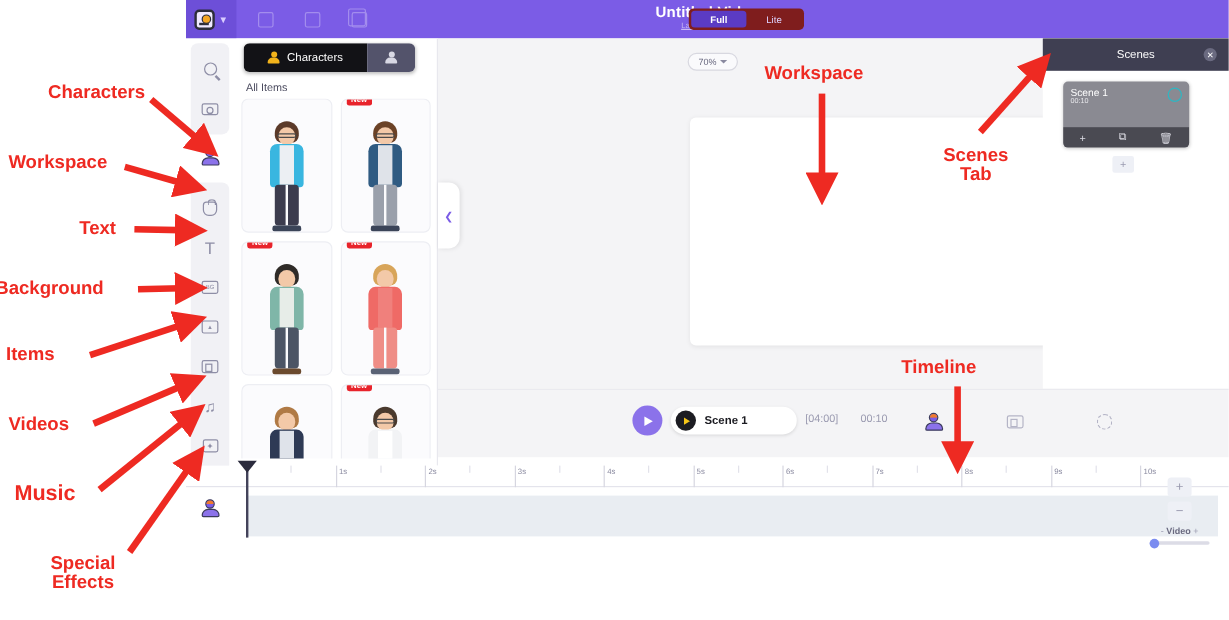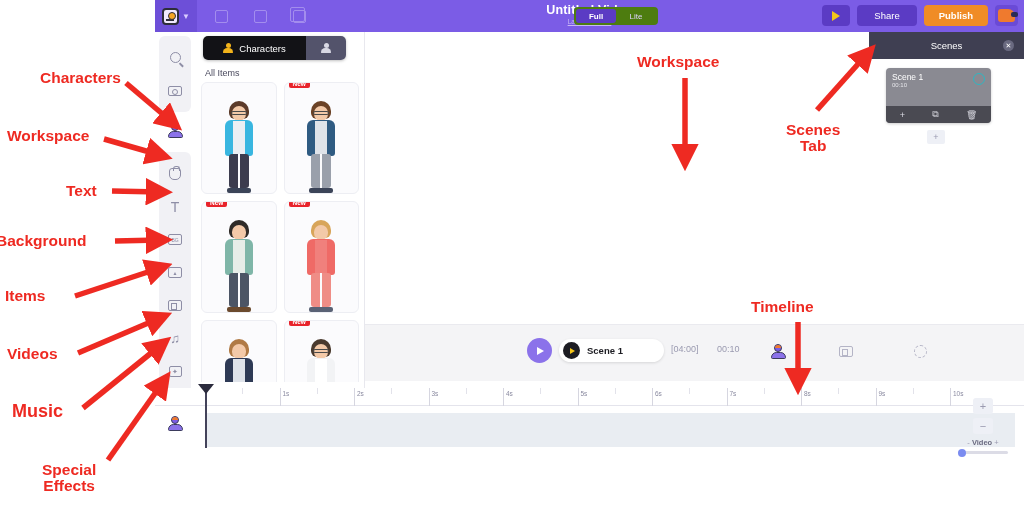--- a/index.html
+++ b/index.html
@@ -40,22 +40,22 @@
   .logo-chev { color:#d9ccff; font-size:8px; }
   .hdr-tools { display:flex; align-items:center; gap:26px; padding-left:18px; opacity:.30; }
   .hdr-tool { width:13px; height:13px; border:1.6px solid #fff; border-radius:2px; }
   .hdr-tool.copy { position:relative; }
   .hdr-tool.copy:after{ content:""; position:absolute; left:-4px; top:-4px; width:13px;height:13px;
      border:1.6px solid #fff; border-radius:2px; }
   .title-wrap { position:absolute; left:0; right:0; top:3px; text-align:center; pointer-events:none; }
   .vid-title { color:#ffffff; font-size:12.5px; font-weight:bold; letter-spacing:.2px; }
   .vid-sub { color:#c9b8f5; font-size:6.5px; text-decoration:underline; margin-top:1px; }
   .mode-toggle {
-    position:absolute; left:419px; top:7px; width:84px; height:18px;
-    background:#4d7c0f; border-radius:4px; display:flex; padding:2px;
+    position:absolute; left:419px; top:7px; width:96px; height:18px;
+    background:#7f1d1d; border-radius:4px; display:flex; padding:2px;
   }
   .mode-btn {
     flex:1; font-size:8px; color:#ded3ff; display:flex; align-items:center;
     justify-content:center; border-radius:3px;
   }
   .mode-btn.active { background:#5b3bc4; color:#ffffff; font-weight:bold; }
   .hdr-right { position:absolute; right:6px; top:5px; display:flex; align-items:center; gap:7px; }
   .play-btn {
     width:28px; height:21px; background:#5b3bc4; border-radius:4px;
     display:flex; align-items:center; justify-content:center;
@@ -275,30 +275,20 @@
       <div class="hdr-tool copy"></div>
     </div>
     <div class="title-wrap">
       <div class="vid-title">Untitled Video</div>
       <div class="vid-sub">Last edit saved</div>
     </div>
     <div class="mode-toggle">
       <div class="mode-btn active">Full</div>
       <div class="mode-btn">Lite</div>
     </div>
-    <div class="hdr-right">
-      <div class="play-btn">
-        <div class="play-tri"></div>
-      </div>
-      <div class="share-btn">Share</div>
-      <div class="publish-btn">Publish</div>
-      <div class="avatar-btn">
-        <div class="av-bird"></div>
-      </div>
-    </div>
   </div>
 
   <div id="rail">
     <div class="rail-grp">
       <div class="rail-item">
         <span class="ic-search"></span>
       </div>
       <div class="rail-item">
         <span class="ic-cam"></span>
       </div>
@@ -417,20 +407,38 @@
             <div class="hair" style="background:#4a3a2e"></div>
             <div class="face"></div>
         <div class="glass"></div>
             <div class="torso" style="background:#f2f3f5"></div>
         <div class="inner" style="background:#ffffff"></div>
           </div>
       </div>
     </div>
   </div>
 
+  <div id="workspace">
+    <div class="zoom-pill">
+      <span>70%</span>
+      <span class="zoom-caret"></span>
+    </div>
+    <div class="canvas"></div>
+    <div class="collapse-tab">
+      <span>❮</span>
+    </div>
+    <div class="ws-side">
+      <div class="ws-side-ic">
+        <span class="ic-bubble"></span>
+      </div>
+      <div class="ws-side-ic">
+        <span style="font-size:13px">+</span>
+      </div>
+    </div>
+  </div>
 
   <div id="scenes">
     <div class="scenes-hdr">
       <span>Scenes</span>
       <span class="scenes-close">✕</span>
     </div>
     <div class="scene-card">
       <div class="scene-name">Scene 1</div>
       <div class="scene-dur">00:10</div>
       <div class="scene-ring"></div>

